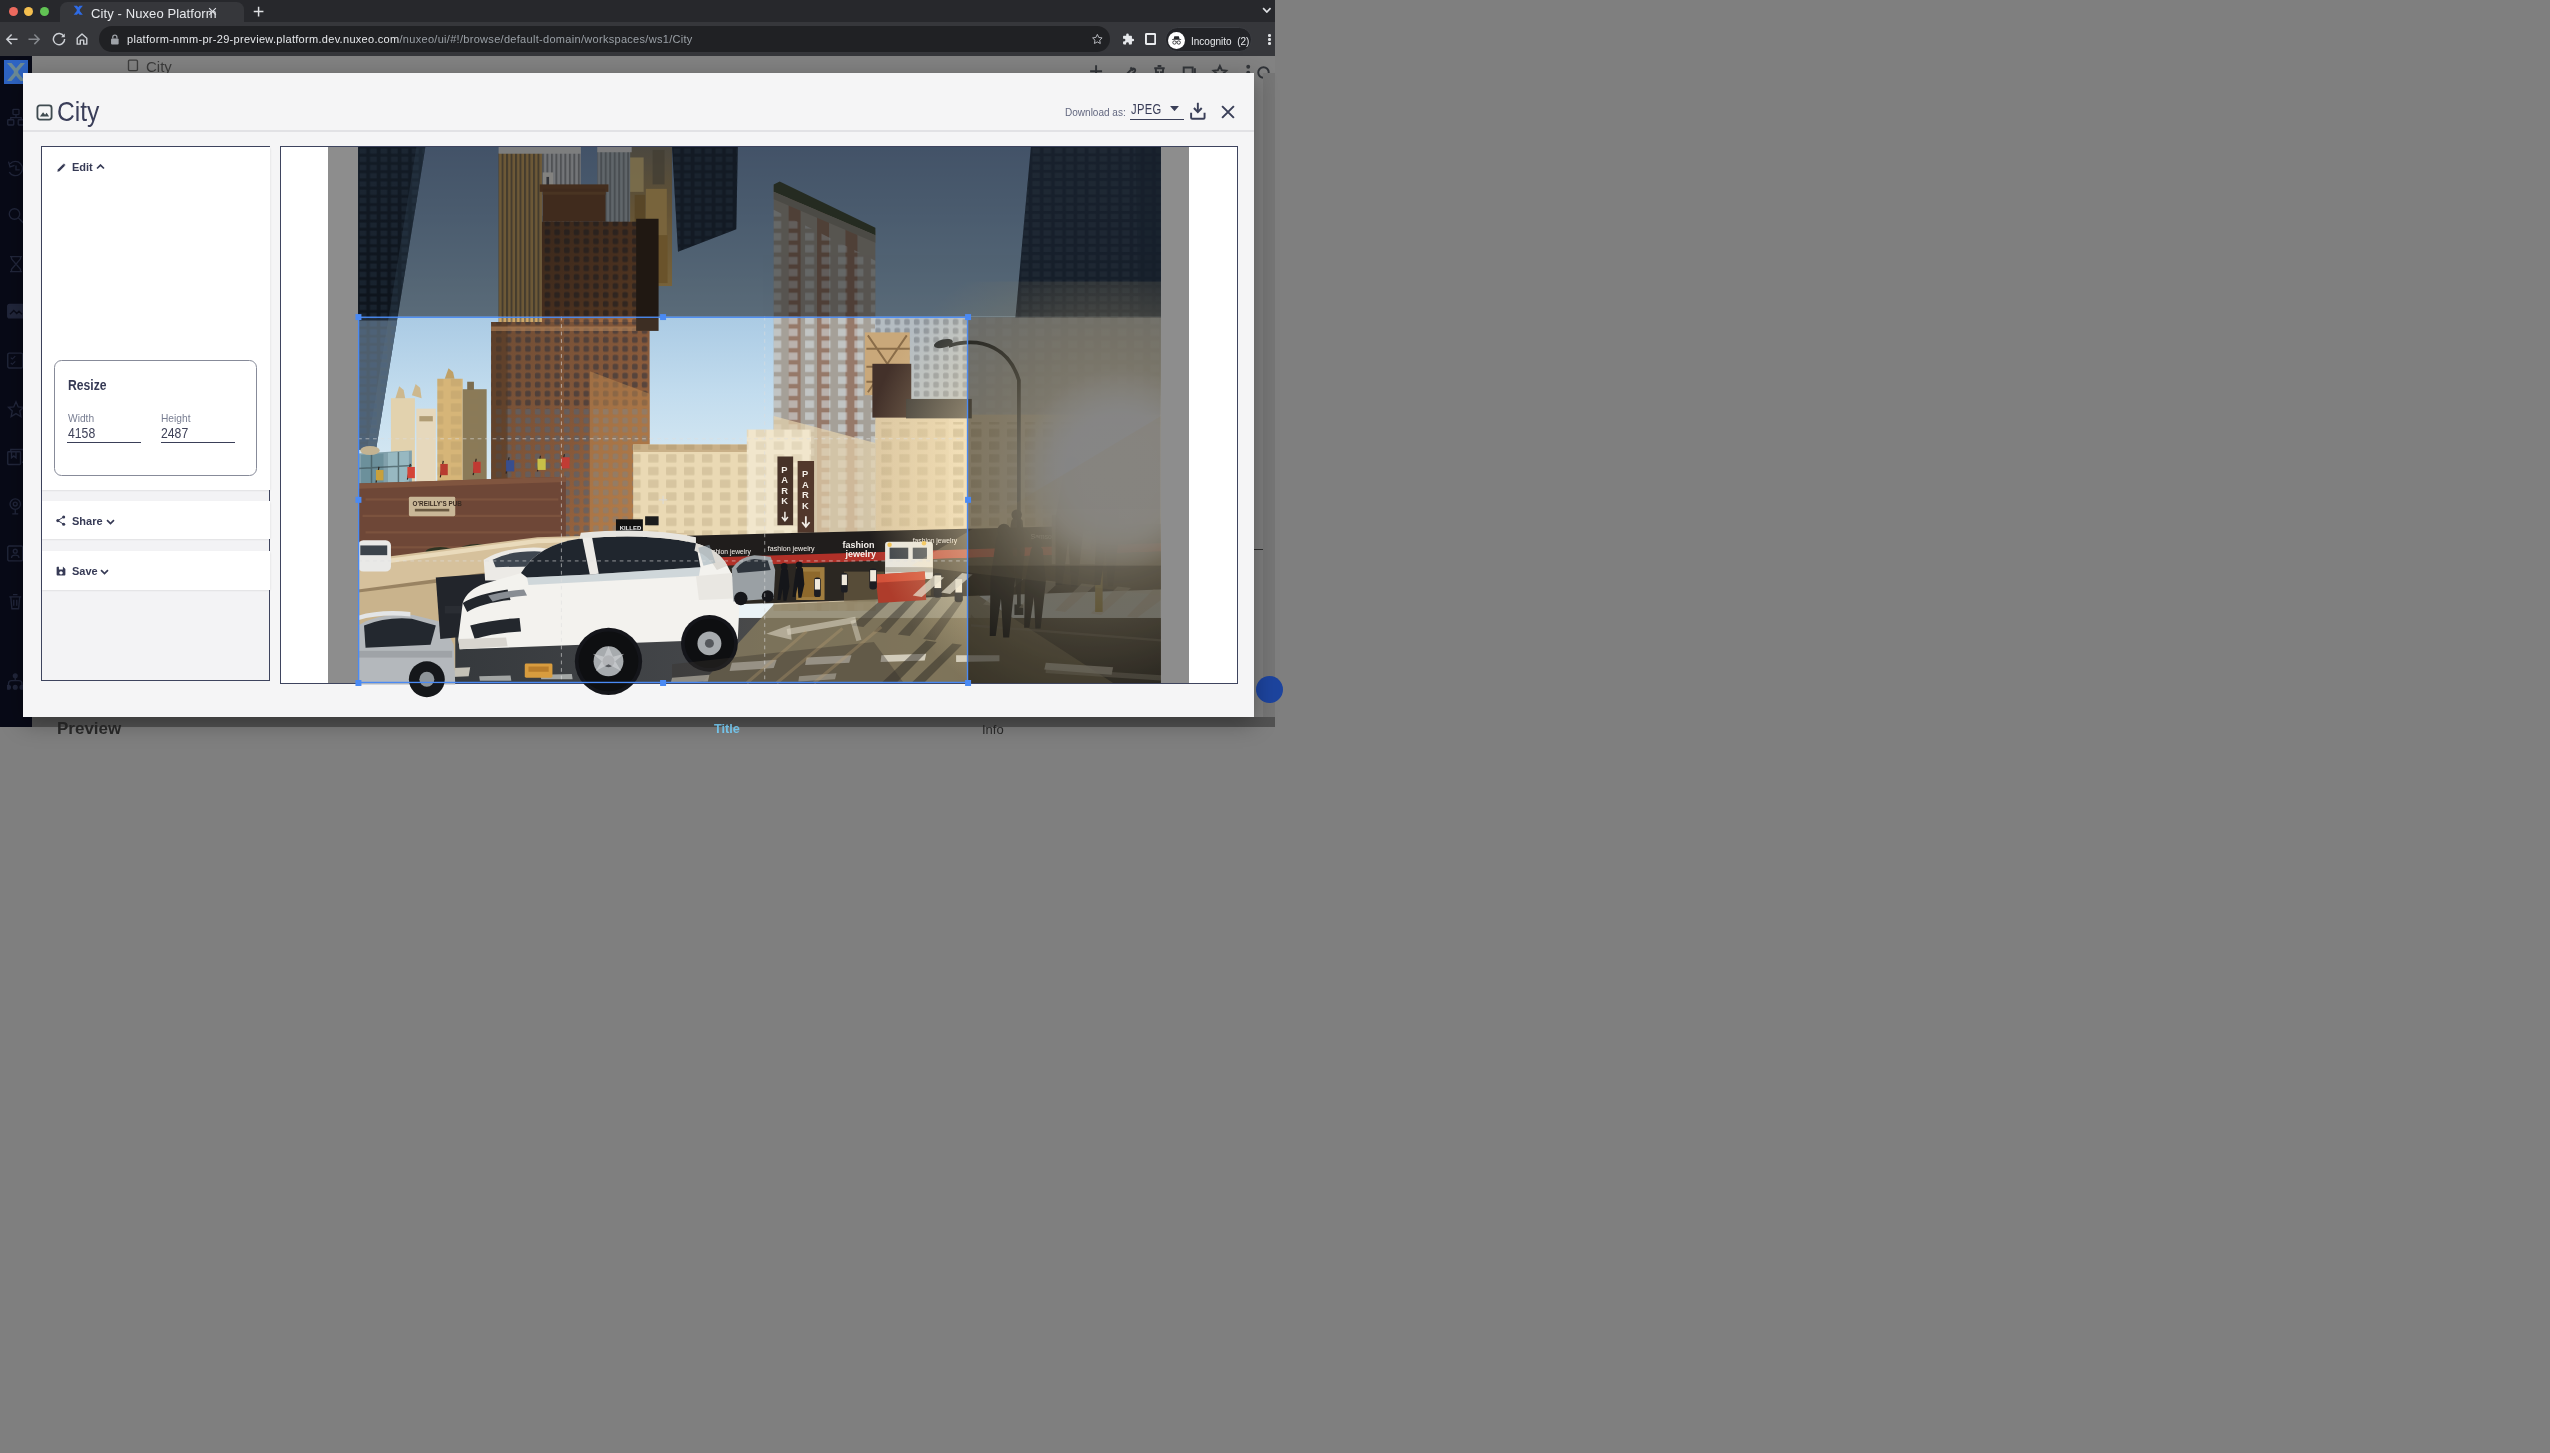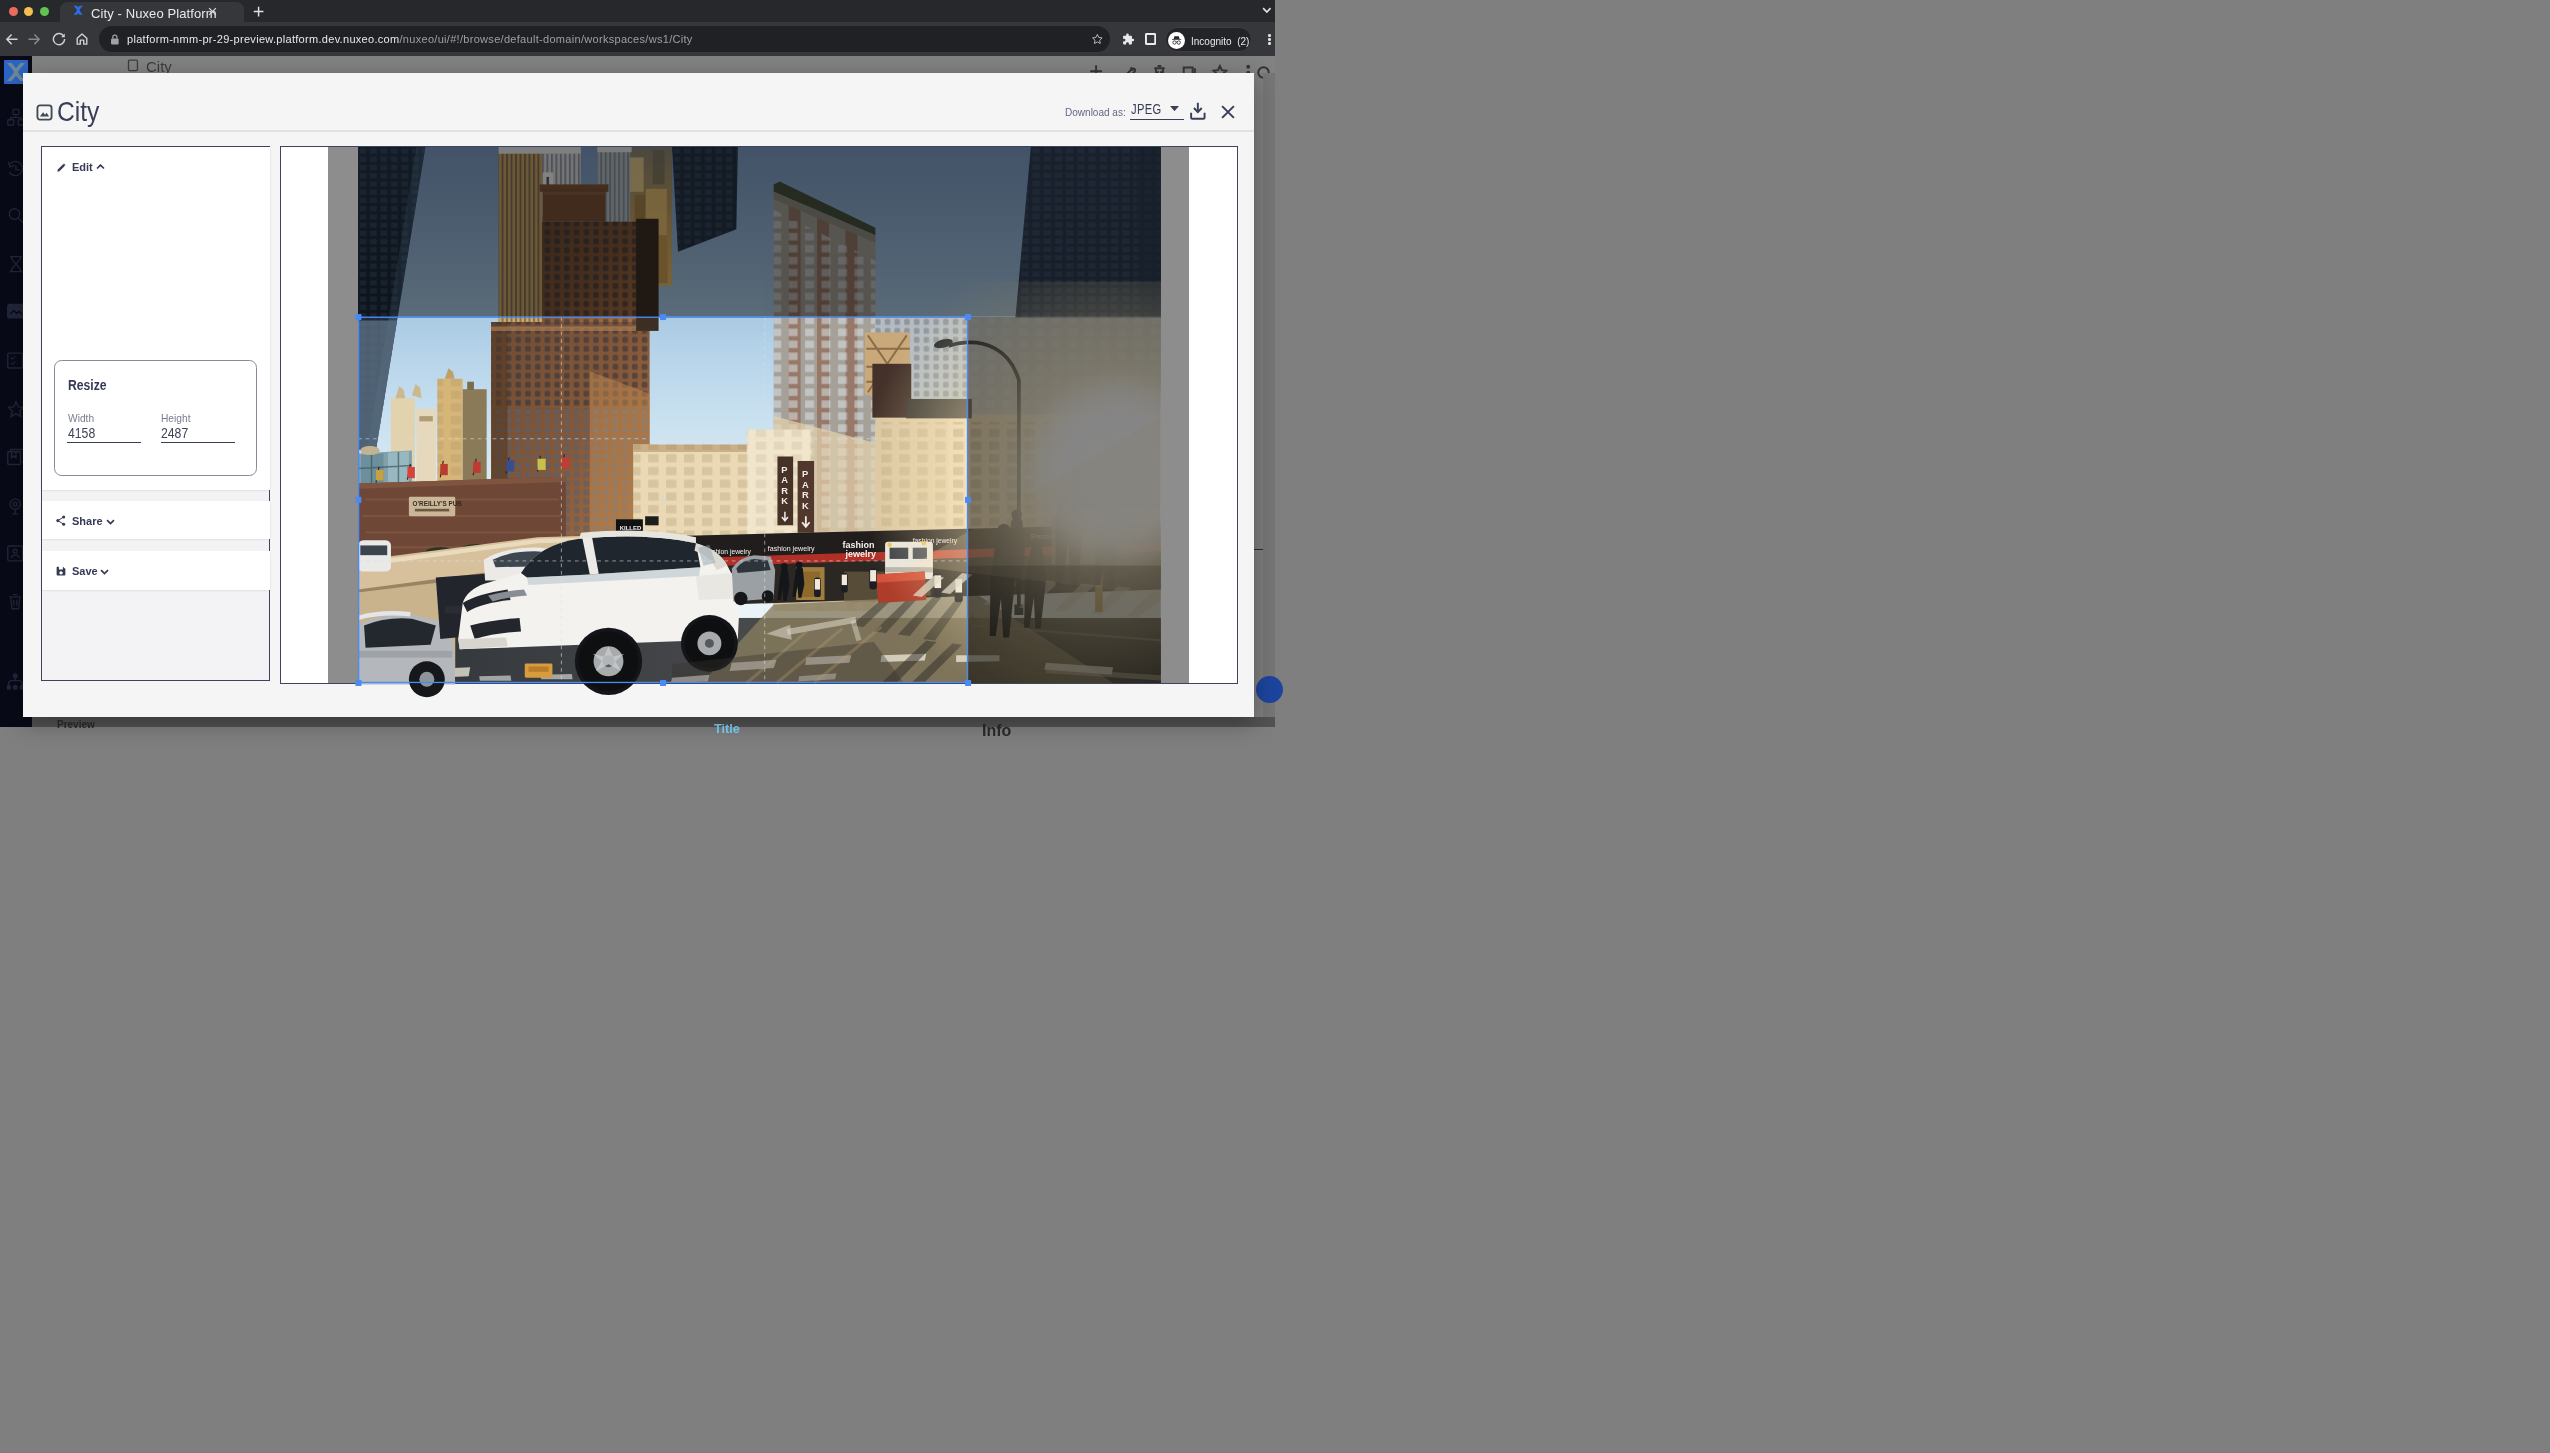--- a/index.html
+++ b/index.html
@@ -223,23 +223,23 @@
       </g>
       <g transform="translate(1,878)" stroke="#262b40" stroke-width="1.8" fill="none">
         <circle cx="6" cy="6" r="4"></circle>
           <path d="M0 18 c0 -7 12 -7 12 0"></path>
         <circle cx="16" cy="12" r="4.5" fill="#0a0c19"></circle>
           <path d="M16 8 v-2 M16 16 v2 M12 12 h-2 M20 12 h2 M13 9 l-1.5 -1.5 M19 9 l1.5 -1.5 M13 15 l-1.5 1.5 M19 15 l1.5 1.5"></path>
       </g>
     </svg>
   </div>
   <div class="abs" id="pgbottom">
-    <div class="abs" style="left:25px;top:2.2px;font-size:10px;font-weight:bold;color:#2a2a2a;">Preview</div>
+    <div class="abs" style="left:25px;top:2.2px;font-size:17px;font-weight:bold;color:#2a2a2a;">Preview</div>
     <div class="abs" style="left:638px;top:4.5px;font-size:12.7px;font-weight:bold;color:#7dd3fc;margin-left:44px;">Title</div>
-    <div class="abs" style="left:950px;top:4.5px;font-size:16px;font-weight:bold;color:#2a2a2a;">Info</div>
+    <div class="abs" style="left:950px;top:4.5px;font-size:13px;font-weight:normal;color:#2a2a2a;">Info</div>
   </div>
   <svg class="abs" style="left:1256px;top:9px" width="18" height="18" viewBox="0 0 24 24">
     <circle cx="10" cy="10" r="7" stroke="#303338" stroke-width="2.6" fill="none"></circle>
     <path d="M15.5 15.5 L21.5 21.5" stroke="#303338" stroke-width="2.6"></path>
   </svg>
   <div class="abs" style="left:1254px;top:493px;width:9px;height:1.1px;background:#2f2f2f;"></div>
   <div class="abs" style="left:1263px;top:17px;width:12px;height:644px;background:#767676;"></div>
   <div class="abs" style="left:1256px;top:620px;width:27px;height:27px;border-radius:50%;background:#1d449e;"></div>
 </div>
 

